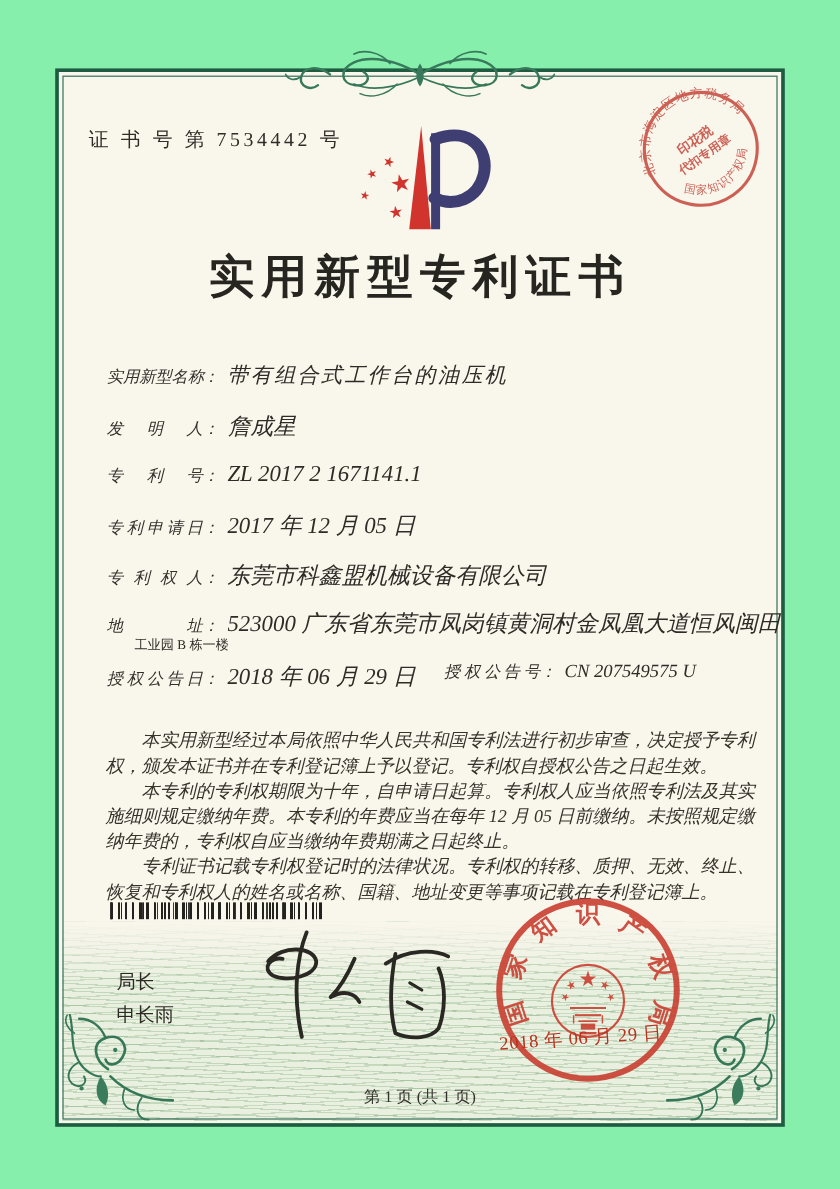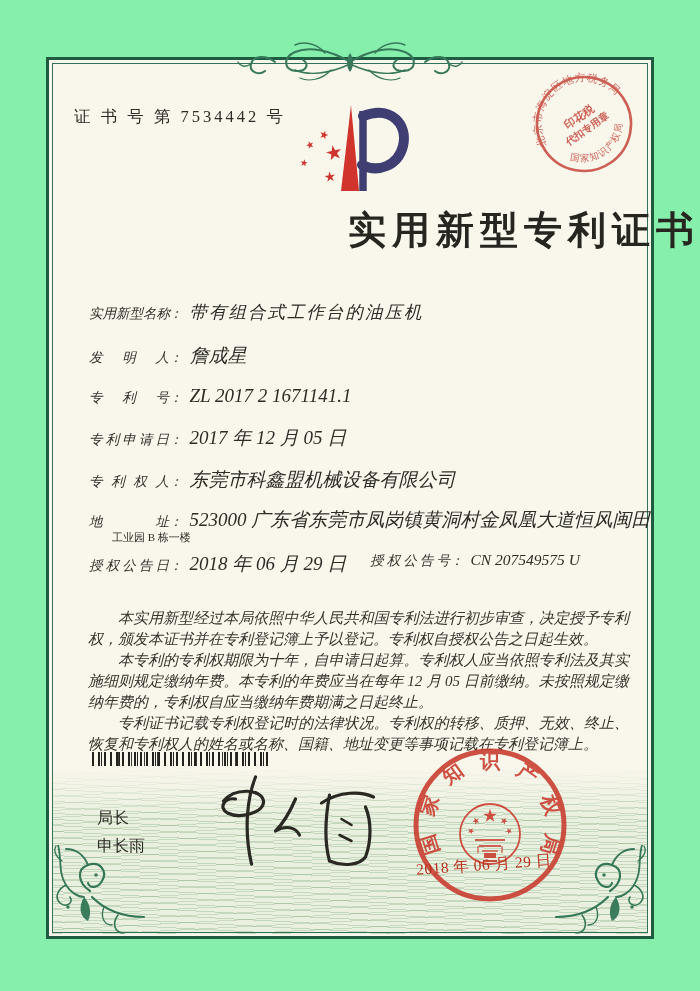--- a/index.html
+++ b/index.html
@@ -11,21 +11,21 @@
   .frame::after{content:"";position:absolute;inset:3px;border:1px solid #34715a;}
   
   .band{position:absolute;left:52px;right:52px;top:768px;bottom:57px;z-index:0;background-color:#e9f0df;
         background-image:
           repeating-linear-gradient(3deg,rgba(104,156,104,.30) 0 1px,rgba(104,156,104,0) 1px 6px),
           repeating-linear-gradient(-3deg,rgba(104,156,104,.26) 0 1px,rgba(104,156,104,0) 1px 7px);}
   .band::before{content:"";position:absolute;left:0;right:0;top:0;height:52px;
         background:linear-gradient(#f9f6ec,rgba(249,246,236,0));}
   .cert-no{position:absolute;left:74px;top:106px;font-size:16.5px;letter-spacing:3px;z-index:2;color:#2f2d28;}
   .logo{position:absolute;left:290px;top:103px;z-index:2;}
-  .title{position:absolute;left:0;right:0;top:205px;text-align:right;font-size:38px;font-weight:bold;
+  .title{position:absolute;left:0;right:0;top:205px;text-align:center;font-size:38px;font-weight:bold;
          letter-spacing:6px;color:#26251f;z-index:2;}
   .row{position:absolute;left:89px;display:flex;align-items:baseline;z-index:2;height:24px;white-space:nowrap;font-style:italic;}
   .lbl{display:inline-block;width:80px;font-size:13.5px;text-align:justify;text-align-last:justify;color:#33312c;}
   .cl{font-size:13.5px;margin-right:7px;color:#33312c;}
   .val{font-size:19px;color:#2e2c27;}
   .val-name{font-size:17.5px;letter-spacing:2px;}
   .addr2{position:absolute;left:112px;top:530px;font-size:11px;z-index:2;color:#2e2c27;}
   .pair2{position:absolute;left:281px;display:flex;align-items:baseline;white-space:nowrap;}
   .paras{position:absolute;left:88px;top:576px;width:541px;z-index:2;margin-top:32px;}
   .paras p{margin:0;font-size:15px;line-height:21px;text-indent:2em;text-align:justify;
@@ -238,14 +238,15 @@
         <textPath href="#arcT" startOffset="50%" text-anchor="middle">北京市海淀区地方税务局</textPath>
       </text>
       <text font-size="9.5" fill="#c23b2f" letter-spacing="1">
         <textPath href="#arcB" startOffset="50%" text-anchor="middle">国家知识产权局</textPath>
       </text>
       <text x="52" y="47" font-size="11" fill="#c23b2f" text-anchor="middle" font-weight="bold">印花税</text>
       <text x="52" y="61" font-size="10" fill="#c23b2f" text-anchor="middle" font-weight="bold">代扣专用章</text>
     </g>
   </svg>
 
+  <div class="footer">第 1 页 (共 1 页)</div>
 
 </div>
 
 </body></html>

